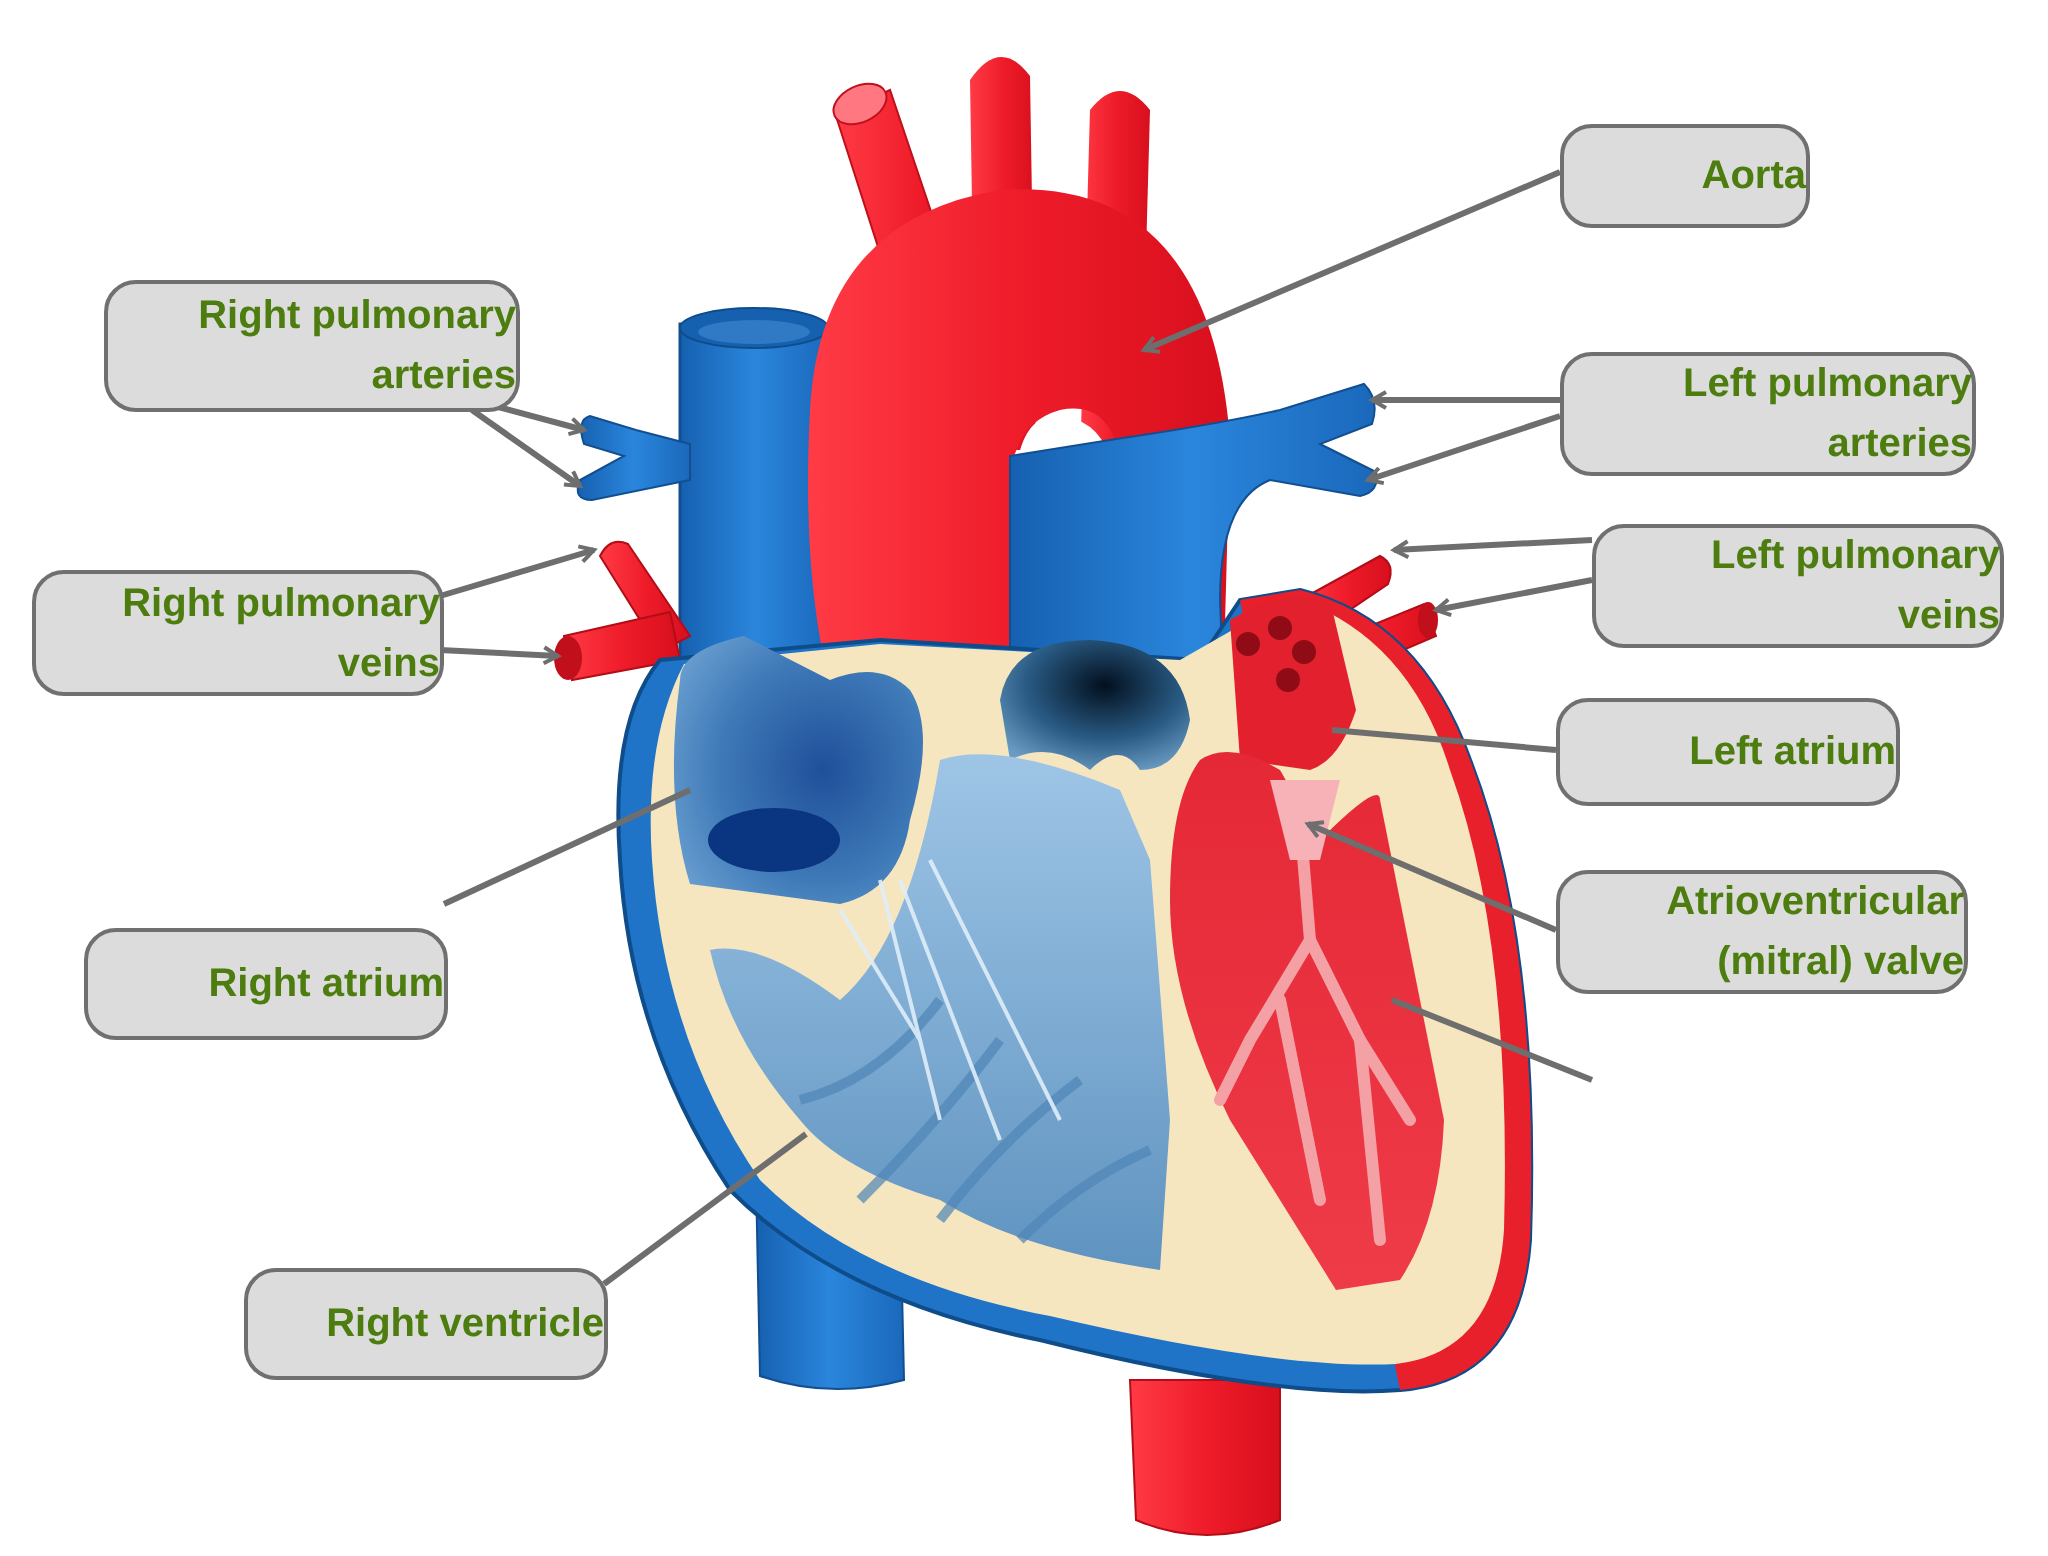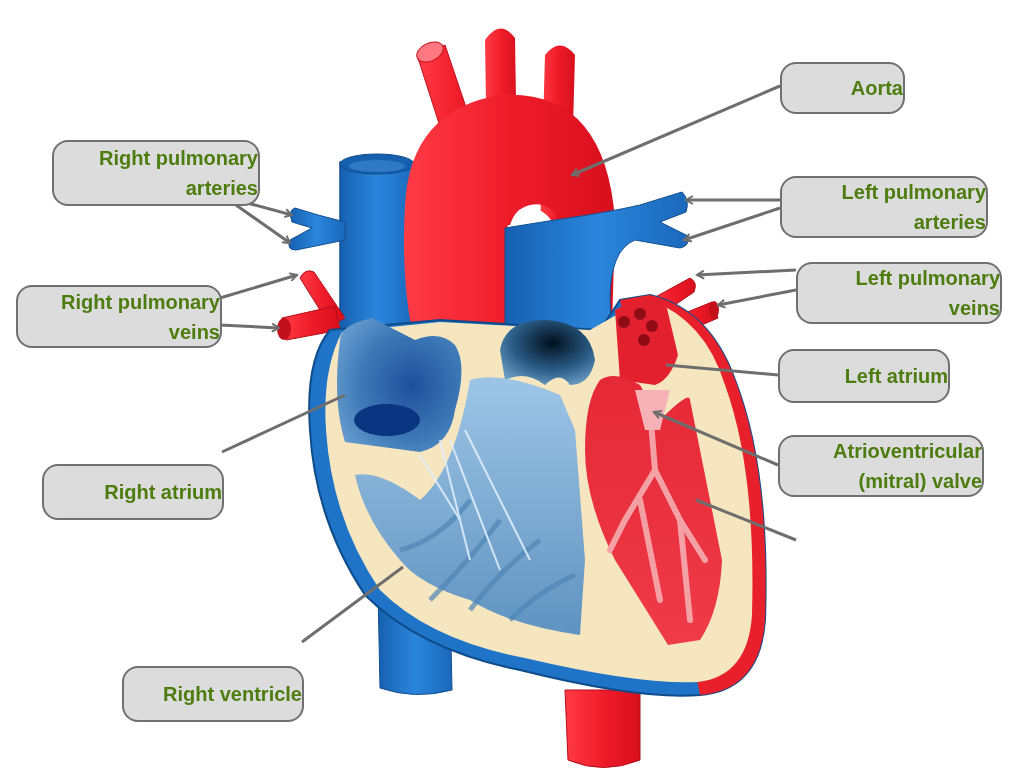--- a/index.html
+++ b/index.html
@@ -175,16 +175,16 @@
   <div class="label" style="left:778px;top:349px;width:172px;height:54px;padding-left:32px;">
     <span>Left atrium</span>
   </div>
   <div class="label" style="left:42px;top:436px;width:182px;height:56px;margin-top:28px;">
     <span>Right atrium</span>
   </div>
   <div class="label" style="left:778px;top:435px;width:206px;height:62px;">
     <span>Atrioventricular</span>
     <span>(mitral) valve</span>
   </div>
-  <div class="label" style="left:122px;top:634px;width:182px;height:56px;margin-top:32px;">
+  <div class="label" style="left:122px;top:634px;width:182px;height:56px;">
     <span>Right ventricle</span>
   </div>
 </div>
 
 </body></html>

